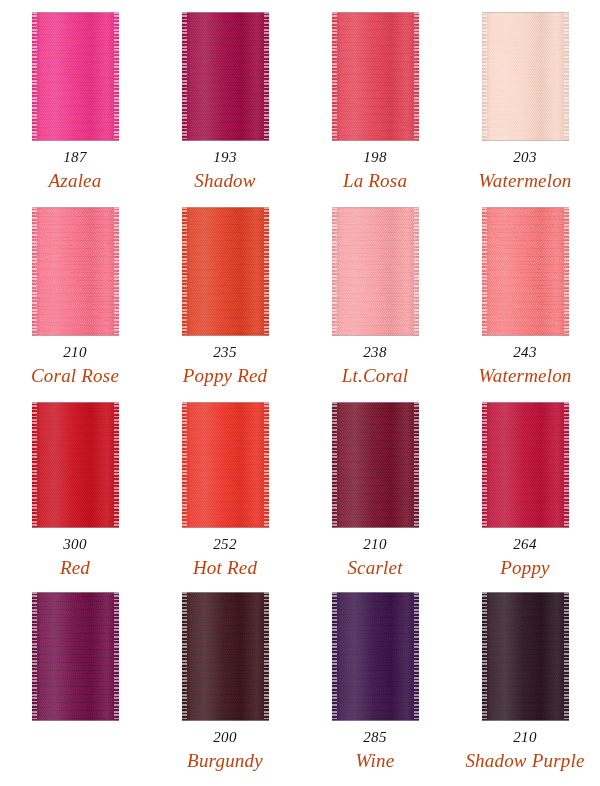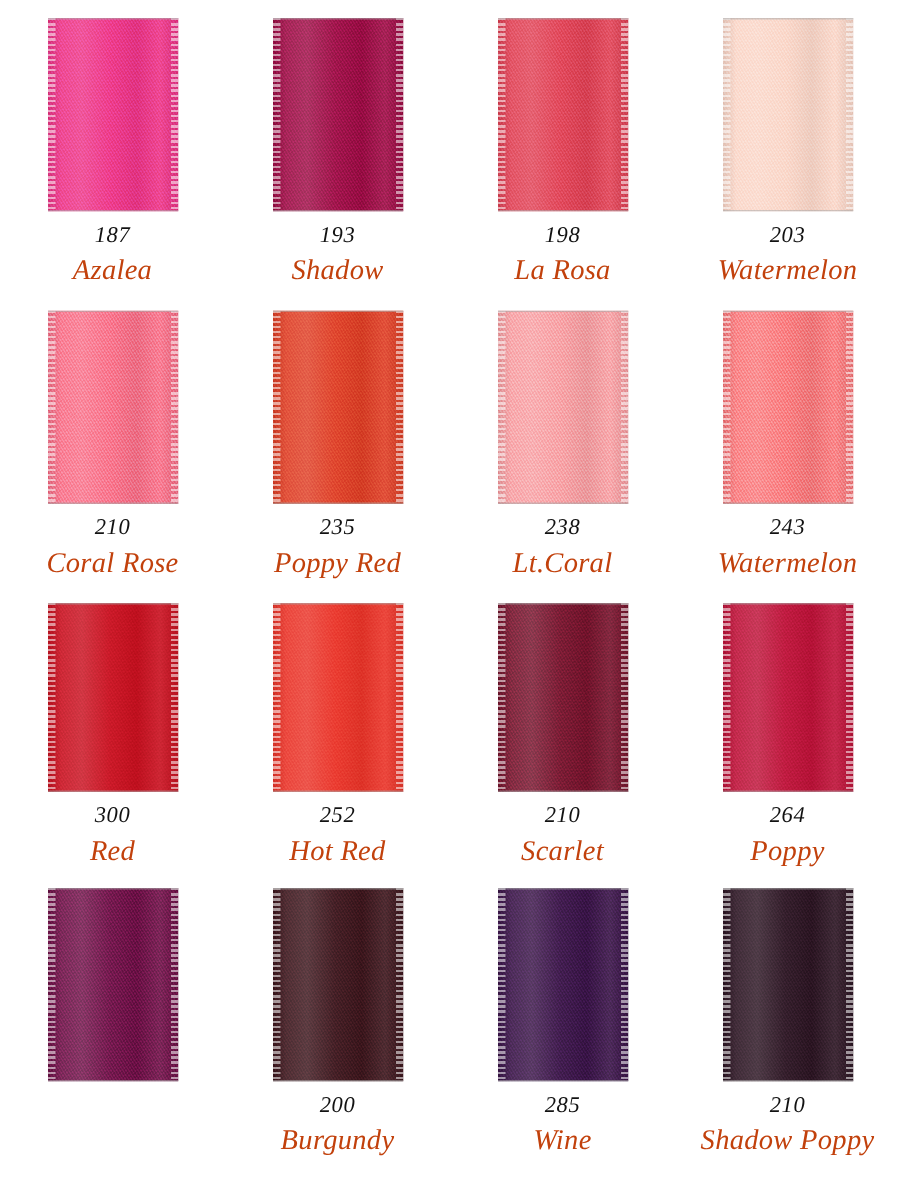--- a/index.html
+++ b/index.html
@@ -344,17 +344,17 @@
       <div class="swatch-cell">
     <div class="ribbon-wrap">
       <div class="ribbon" style="background-color: rgb(44, 21, 35);"></div>
       <div class="picot left"></div>
       <div class="picot right"></div>
       <div class="cut-edge top"></div>
       <div class="cut-edge bottom"></div>
     </div>
     <div class="labels">
       <div class="code">210</div>
-      <div class="name">Shadow Poppy</div>
+      <div class="name">Shadow Purple</div>
     </div>
   </div>
     </div>
 </div>
 
 </body></html>

